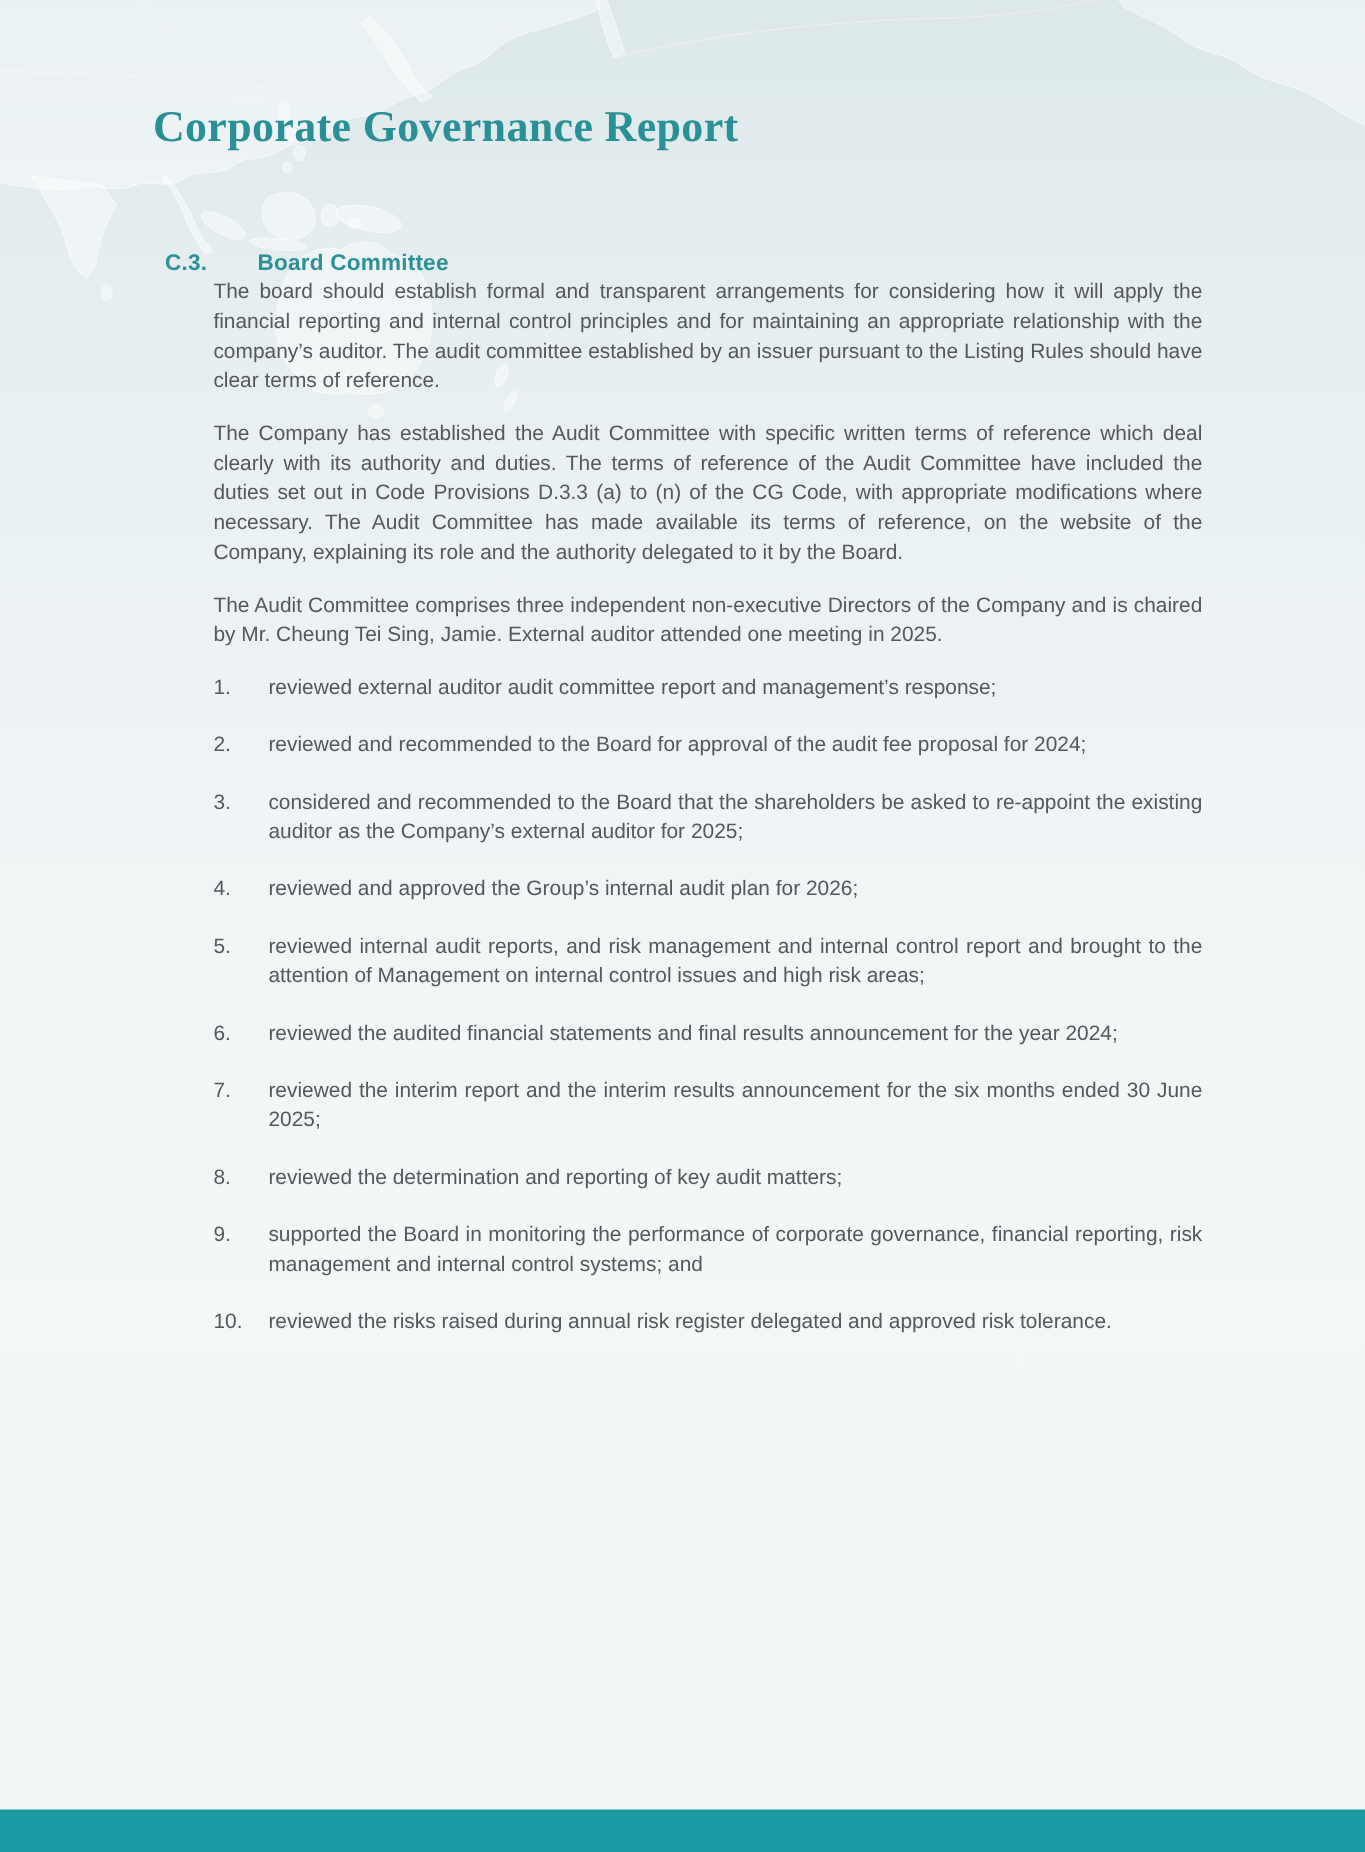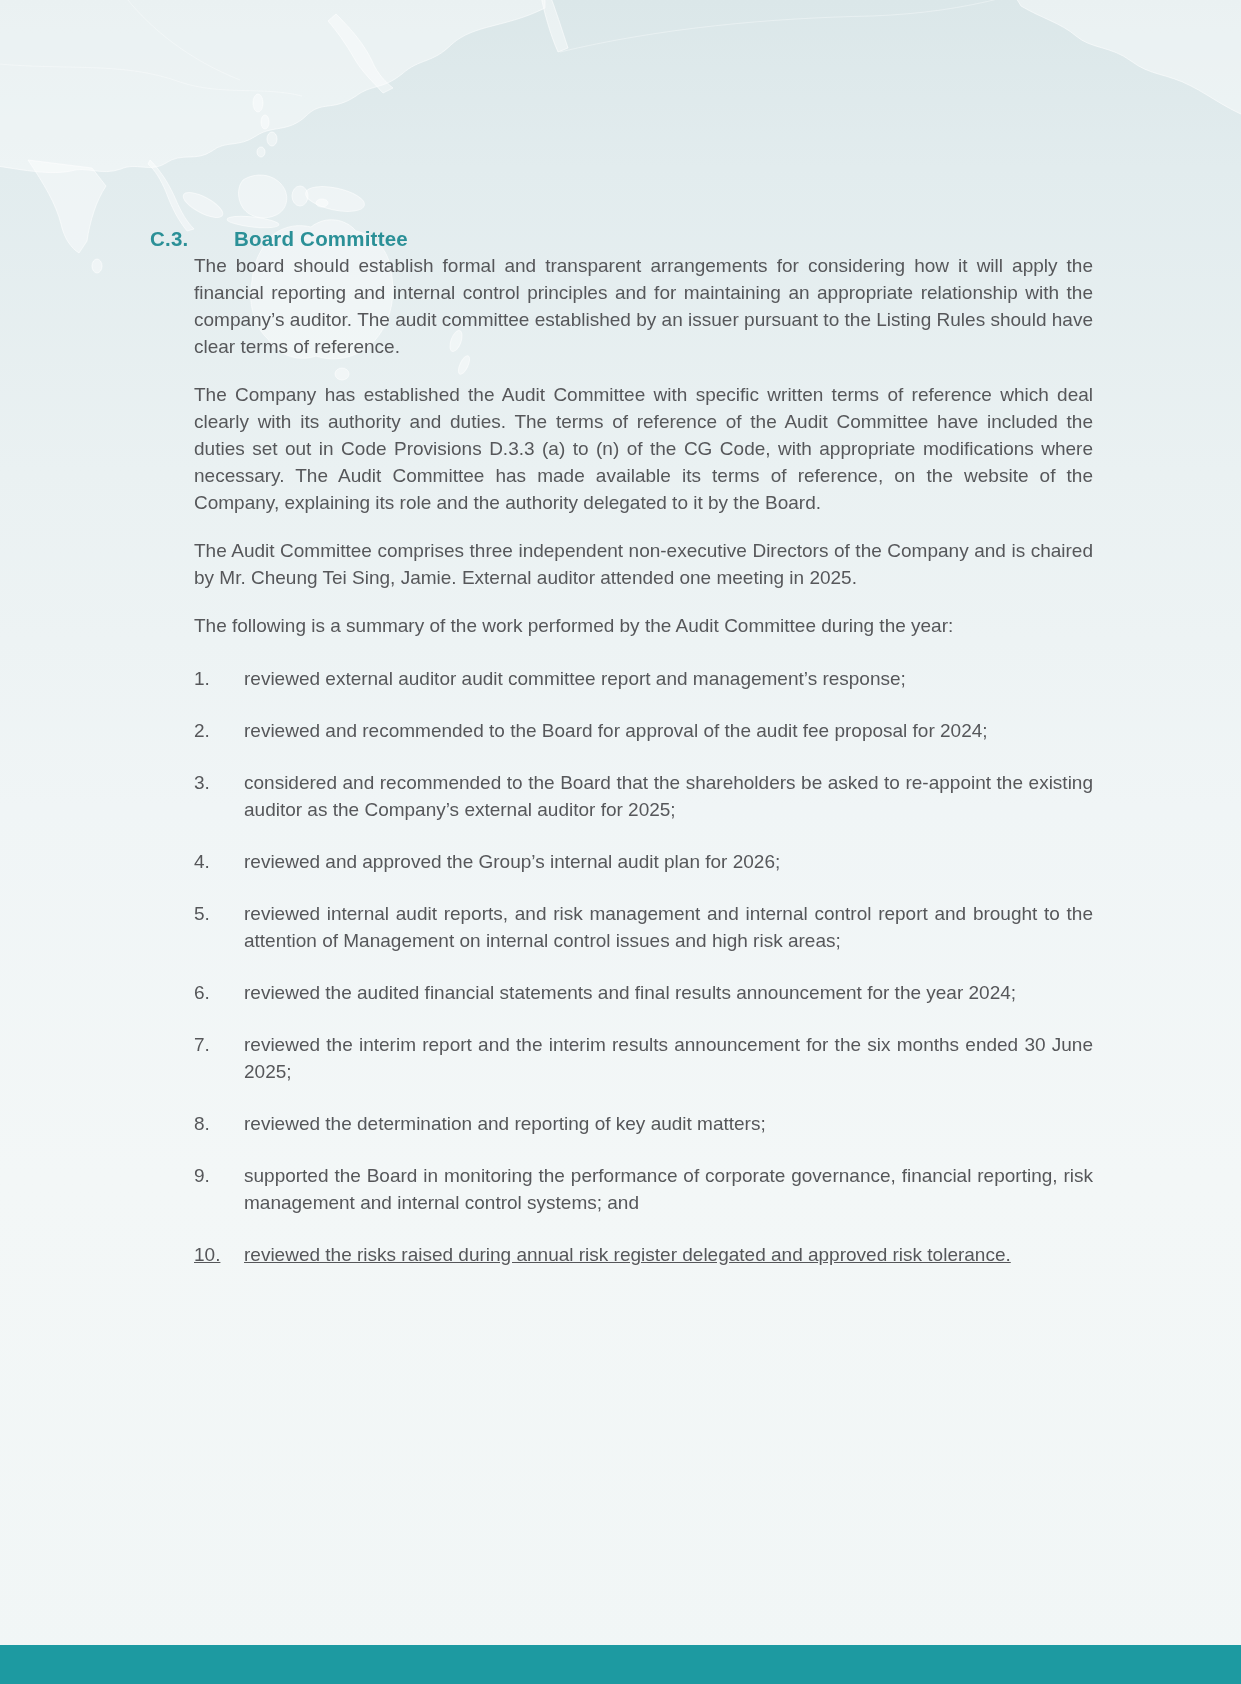--- a/index.html
+++ b/index.html
@@ -85,21 +85,20 @@
   }
   .num-list {
     margin: 0;
   }
   .li {
     display: flex;
     margin-bottom: 25px;
   }
   .li:last-child {
     margin-bottom: 0;
-    text-decoration: underline;
   }
   .li-num {
     flex: 0 0 50px;
   }
   .li-text {
     flex: 1;
     text-align: justify;
   }
   .bottom-bar {
     position: absolute;
@@ -170,32 +169,32 @@
     </g>
 
     <g fill="none" stroke="#ffffff" stroke-opacity="0.35" stroke-width="1">
       <path d="M -20 62 C 60 72 120 60 180 82 C 222 96 262 86 302 96"></path>
       <path d="M 120 -10 C 150 30 190 60 240 80"></path>
       <path d="M 560 52 C 660 28 770 18 872 16 C 922 14 962 8 1002 -2"></path>
     </g>
   </svg>
 
 
+  <h1 class="page-title">Corporate Governance Report</h1>
 
   <main class="content">
     <div class="sec-heading">
       <span class="sec-num">C.3.</span>
       <span class="sec-title">Board Committee</span>
     </div>
 
     <div class="body-col">
       <p>The board should establish formal and transparent arrangements for considering how it will apply the financial reporting and internal control principles and for maintaining an appropriate relationship with the company’s auditor. The audit committee established by an issuer pursuant to the Listing Rules should have clear terms of reference.</p>
       <p>The Company has established the Audit Committee with specific written terms of reference which deal clearly with its authority and duties. The terms of reference of the Audit Committee have included the duties set out in Code Provisions D.3.3 (a) to (n) of the CG Code, with appropriate modifications where necessary. The Audit Committee has made available its terms of reference, on the website of the Company, explaining its role and the authority delegated to it by the Board.</p>
       <p>The Audit Committee comprises three independent non-executive Directors of the Company and is chaired by Mr. Cheung Tei Sing, Jamie. External auditor attended one meeting in 2025.</p>
-      <p class="last-para">The following is a summary of the work performed by the Audit Committee during the year:</p>
 
       <div class="num-list">
         <div class="li">
           <span class="li-num">1.</span>
           <span class="li-text">reviewed external auditor audit committee report and management’s response;</span>
         </div>
         <div class="li">
           <span class="li-num">2.</span>
           <span class="li-text">reviewed and recommended to the Board for approval of the audit fee proposal for 2024;</span>
         </div>

